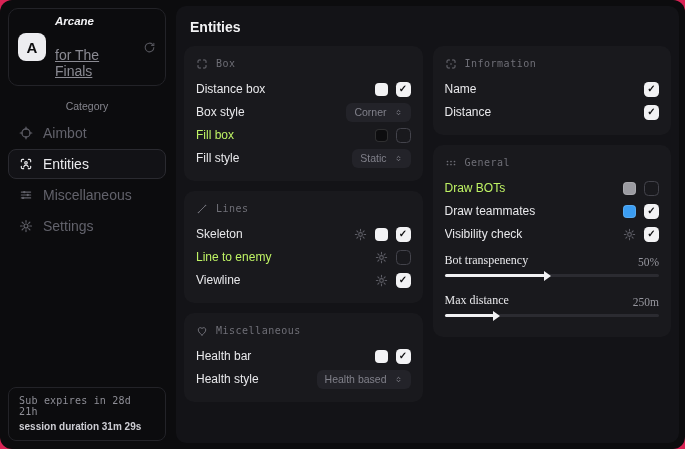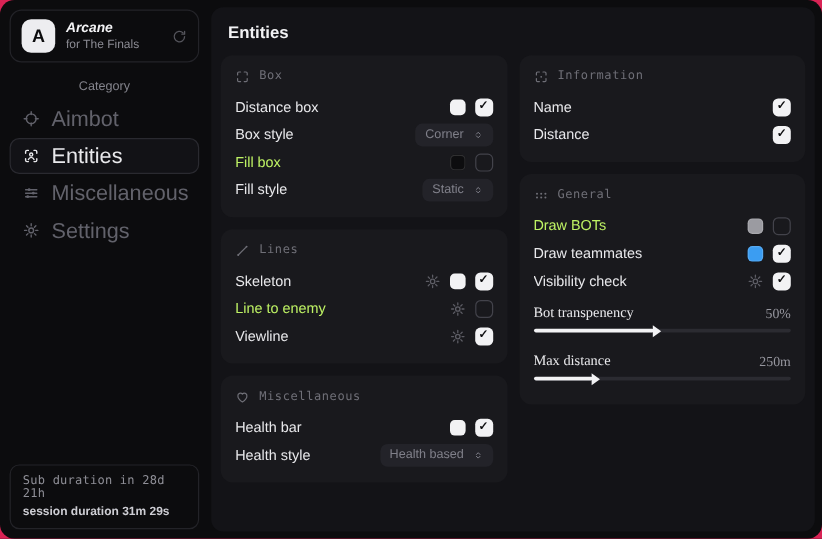--- a/index.html
+++ b/index.html
@@ -30,29 +30,29 @@
   }
   .logo {
     width:28px; height:28px; background:#ededf0;
     border-radius:8px; color:#0c0c0e;
     font-weight:bold; font-size:15px;
     display:flex; align-items:center; justify-content:center;
     flex:none;
   }
   .brand-text { display:flex; flex-direction:column; }
   .brand-name { font-size:11.5px; font-weight:bold; color:#f2f2f4;font-style:italic; }
-  .brand-sub  { font-size:10px; color:#8b8b93; margin-top:2px; }
+  .brand-sub  { font-size:14px; color:#8b8b93; margin-top:20px;text-decoration:underline; }
   .brand-refresh { margin-left:auto; color:#55555c; display:flex; }
   .category { font-size:10.5px; color:#85858d; margin:14px 8px 6px;text-align:center; }
   .nav { display:flex; flex-direction:column; gap:1px; }
   .nav-item {
     display:flex; align-items:center; gap:10px;
     height:30px; padding:0 10px;
     border-radius:8px; border:1px solid transparent;
-    color:#62626b; font-size:18px;
+    color:#62626b; font-size:14px;
     cursor:default;
   }
   .nav-item .icon { display:flex; color:inherit; }
   .nav-item.active { color:#e9e9ec; background:#121216; border-color:#2a2a30; }
   .footer-card {
     margin-top:auto;
     border:1px solid #232328; border-radius:8px;
     padding:7px 10px 8px;
   }
   .footer-1 {
@@ -176,21 +176,21 @@
             <svg width="14" height="14" viewBox="0 0 24 24" fill="none" stroke="currentColor" stroke-width="2" stroke-linecap="round" stroke-linejoin="round">
               <circle cx="12" cy="12" r="3.4"></circle>
               <path d="M12 2.5v3M12 18.5v3M2.5 12h3M18.5 12h3M5.3 5.3l2.1 2.1M16.6 16.6l2.1 2.1M18.7 5.3l-2.1 2.1M7.4 16.6l-2.1 2.1"></path>
             </svg>
           </span>
           <span>Settings</span>
         </div>
       </nav>
 
     <div class="footer-card">
-      <div class="footer-1">Sub duration in 28d 21h</div>
+      <div class="footer-1">Sub expires in 28d 21h</div>
       <div class="footer-2">session duration 31m 29s</div>
     </div>
   </aside>
 
   <main class="main">
     <div class="main-title">Entities</div>
     <div class="cols">
         <div class="col">
           <section class="panel">
             <div class="panel-head">

